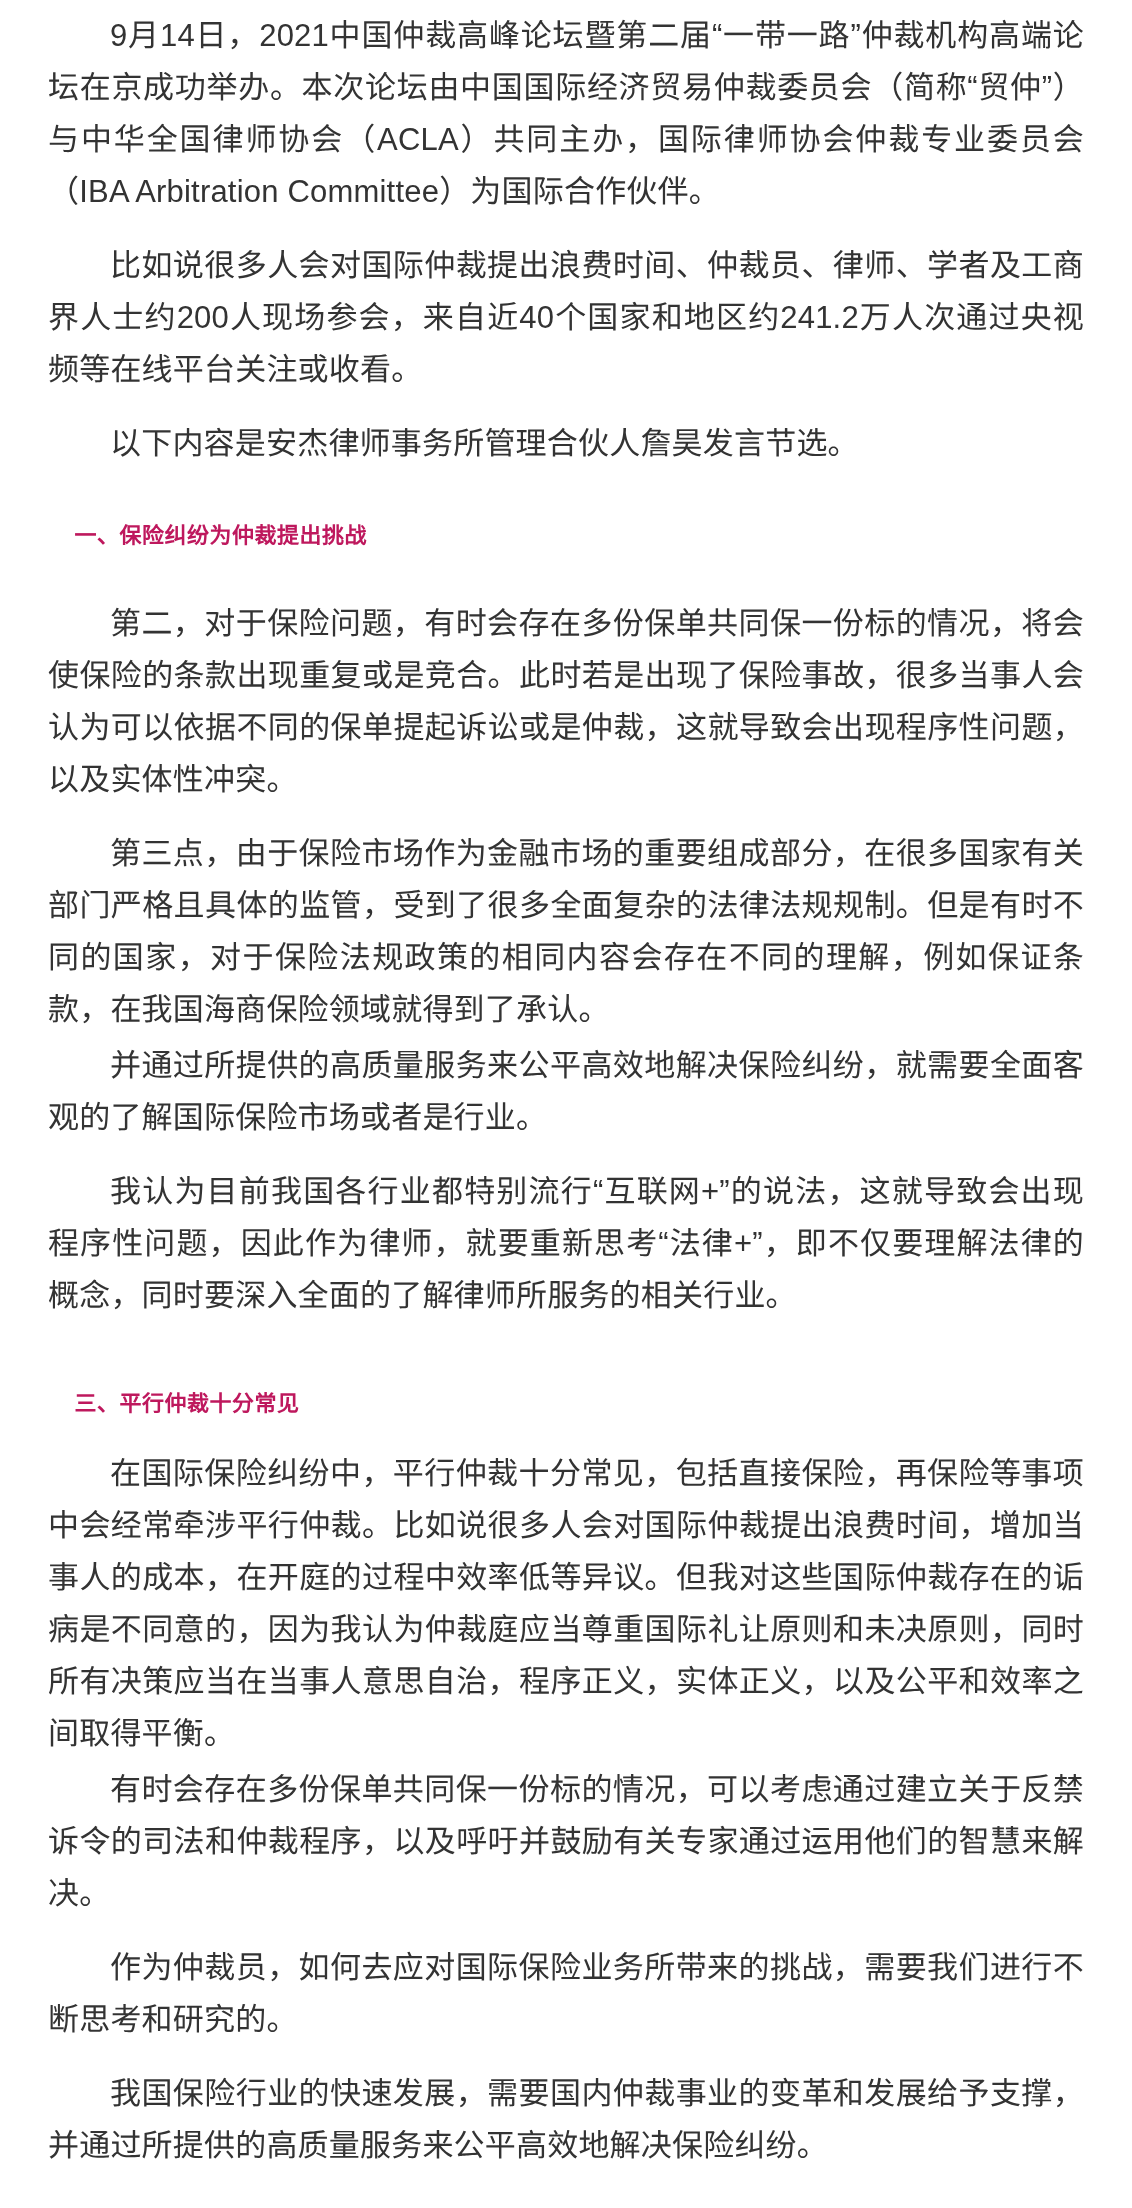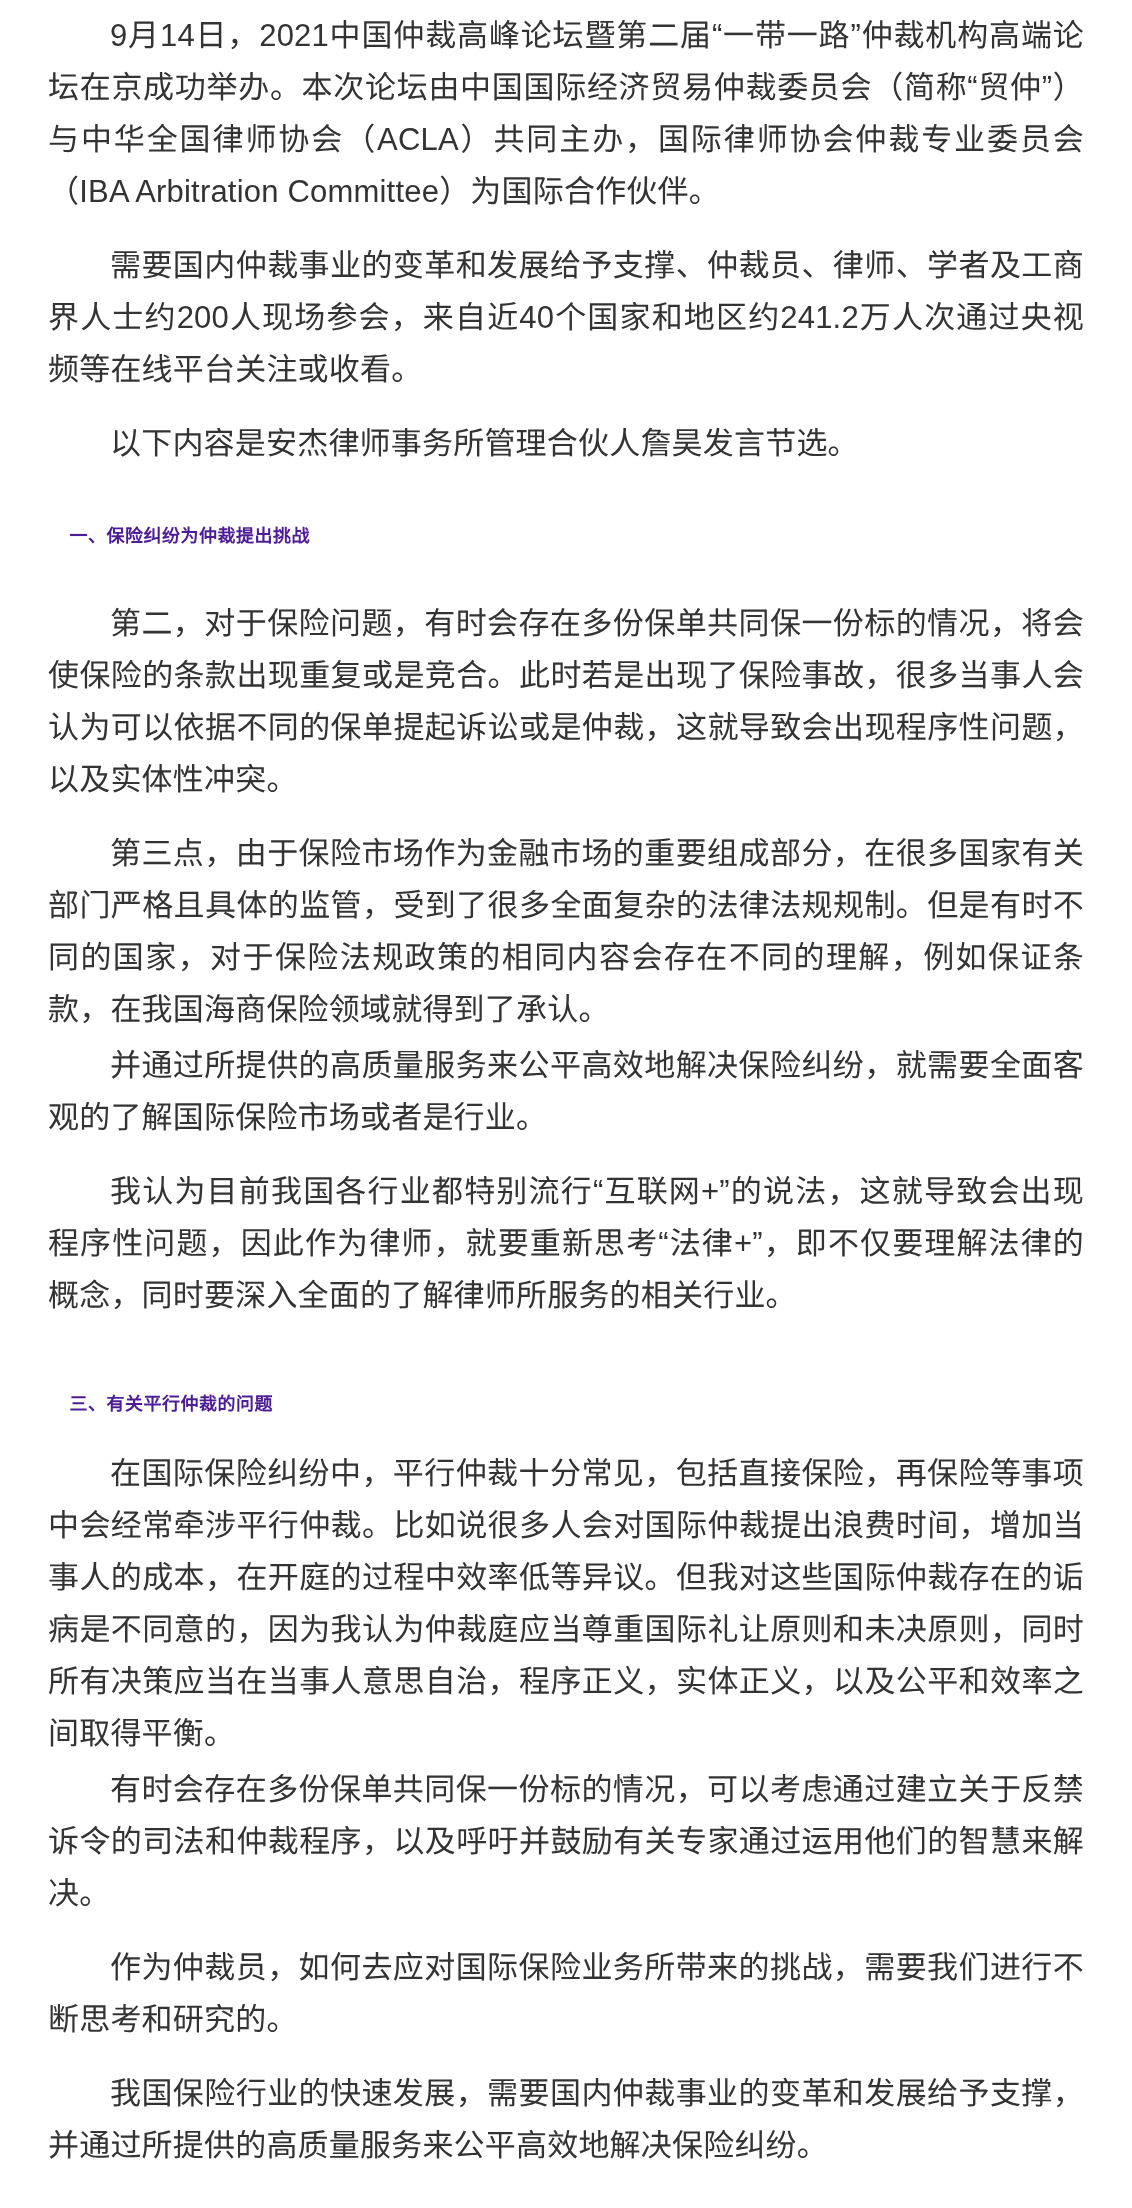--- a/index.html
+++ b/index.html
@@ -31,43 +31,43 @@
     line-height: 52px;
     color: #333333;
     text-align: justify;
     text-justify: inter-ideograph;
     text-indent: 2em;
     letter-spacing: 0.2px;
     word-break: break-word;
   }
   h3.section-heading {
     margin: 36px 0 20px 0;
-    font-size: 18px;
+    font-size: 22px;
     line-height: 48px;
     font-weight: bold;
-    color: #4c1d95;
+    color: #be185d;
     text-indent: 1.2em;
     letter-spacing: 0.5px;
   }
   h3.section-heading.first {
     margin-top: 42px;
   }
   .spacer-sm { height: 18px; }
 </style>
 </head>
 <body>
 
 <div class="page">
   <div class="article-body">
 
     <p class="para">9月14日，2021中国仲裁高峰论坛暨第二届“一带一路”仲裁机构高端论坛在京成功举办。本次论坛由中国国际经济贸易仲裁委员会（简称“贸仲”）与中华全国律师协会（ACLA）共同主办，国际律师协会仲裁专业委员会（IBA Arbitration Committee）为国际合作伙伴。</p>
 
     <div class="spacer-sm"></div>
 
-    <p class="para">需要国内仲裁事业的变革和发展给予支撑、仲裁员、律师、学者及工商界人士约200人现场参会，来自近40个国家和地区约241.2万人次通过央视频等在线平台关注或收看。</p>
+    <p class="para">比如说很多人会对国际仲裁提出浪费时间、仲裁员、律师、学者及工商界人士约200人现场参会，来自近40个国家和地区约241.2万人次通过央视频等在线平台关注或收看。</p>
 
     <div class="spacer-sm"></div>
 
     <p class="para">以下内容是安杰律师事务所管理合伙人詹昊发言节选。</p>
 
     <h3 class="section-heading first">一、保险纠纷为仲裁提出挑战</h3>
 
 
     <div class="spacer-sm"></div>
 
@@ -80,21 +80,21 @@
 
     <p class="para">并通过所提供的高质量服务来公平高效地解决保险纠纷，就需要全面客观的了解国际保险市场或者是行业。</p>
 
     <div class="spacer-sm"></div>
 
     <p class="para">我认为目前我国各行业都特别流行“互联网+”的说法，这就导致会出现程序性问题，因此作为律师，就要重新思考“法律+”，即不仅要理解法律的概念，同时要深入全面的了解律师所服务的相关行业。</p>
 
     <div class="spacer-sm"></div>
 
 
-    <h3 class="section-heading">三、有关平行仲裁的问题</h3>
+    <h3 class="section-heading">三、平行仲裁十分常见</h3>
 
     <p class="para">在国际保险纠纷中，平行仲裁十分常见，包括直接保险，再保险等事项中会经常牵涉平行仲裁。比如说很多人会对国际仲裁提出浪费时间，增加当事人的成本，在开庭的过程中效率低等异议。但我对这些国际仲裁存在的诟病是不同意的，因为我认为仲裁庭应当尊重国际礼让原则和未决原则，同时所有决策应当在当事人意思自治，程序正义，实体正义，以及公平和效率之间取得平衡。</p>
 
 
     <p class="para">有时会存在多份保单共同保一份标的情况，可以考虑通过建立关于反禁诉令的司法和仲裁程序，以及呼吁并鼓励有关专家通过运用他们的智慧来解决。</p>
 
     <div class="spacer-sm"></div>
 
     <p class="para">作为仲裁员，如何去应对国际保险业务所带来的挑战，需要我们进行不断思考和研究的。</p>
 

